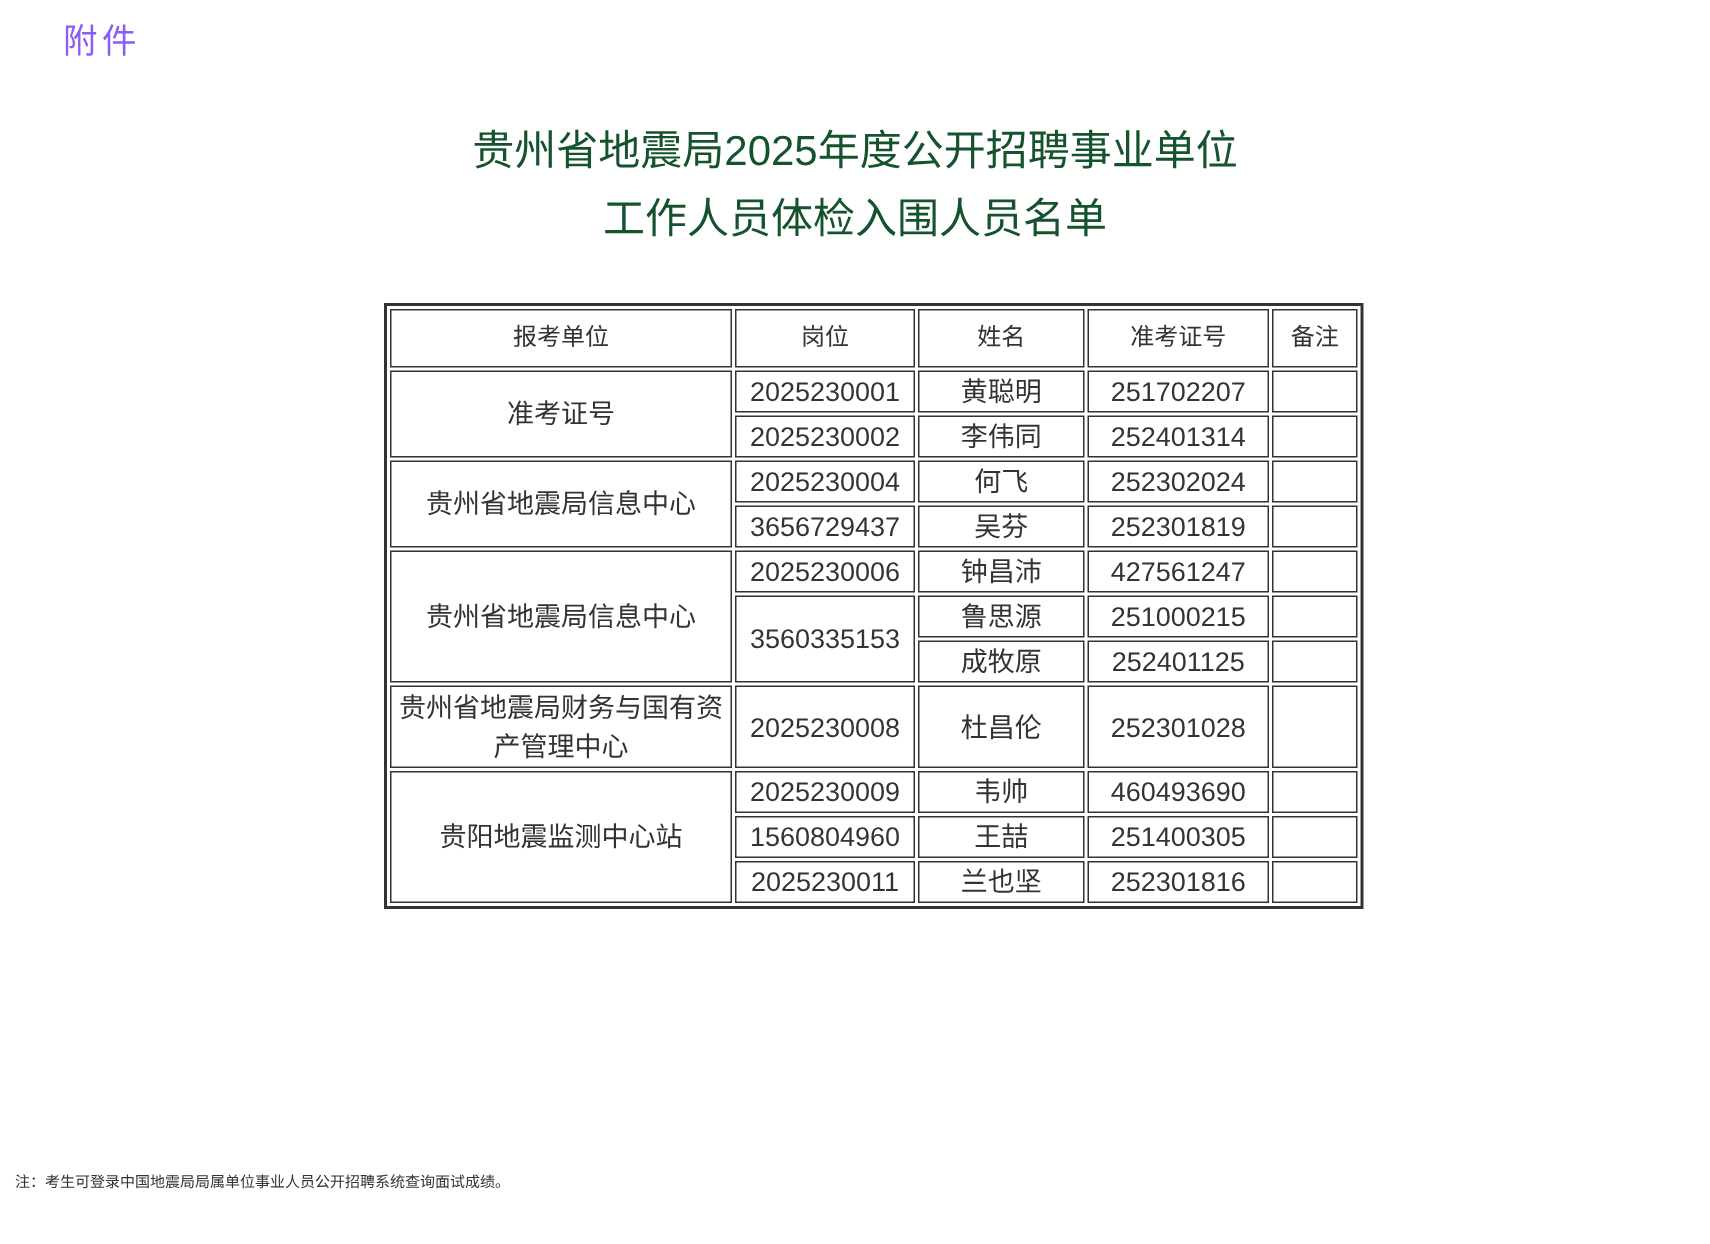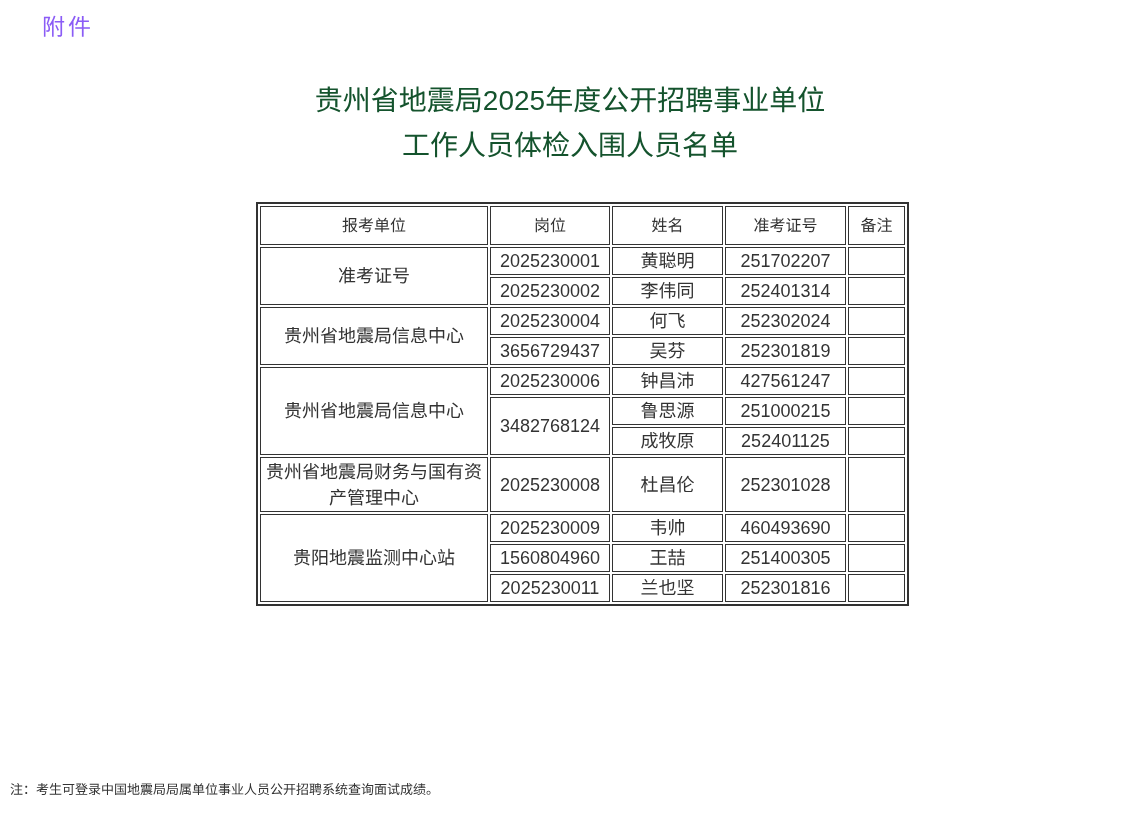--- a/index.html
+++ b/index.html
@@ -64,21 +64,21 @@
   tr.tall-row td { height: 55px; }
   col.c-unit   { width: 228px; }
   col.c-pos    { width: 120px; }
   col.c-name   { width: 111px; }
   col.c-ticket { width: 121px; }
   col.c-remark { width: 57px; }
   .footnote {
     position: absolute;
     left: 10px;
     top: 779px;
-    font-size: 13px;
+    font-size: 10px;
     color: #333333;
   }
 </style>
 </head>
 <body>
 
 <div class="attachment-label">附件</div>
 
 <div class="doc-title">
   <div>贵州省地震局2025年度公开招聘事业单位</div>
@@ -132,21 +132,21 @@
     </tr>
 
     <tr>
       <td rowspan="3">贵州省地震局信息中心</td>
       <td>2025230006</td>
       <td>钟昌沛</td>
       <td>427561247</td>
       <td></td>
     </tr>
     <tr>
-      <td rowspan="2">3482768124</td>
+      <td rowspan="2">3560335153</td>
       <td>鲁思源</td>
       <td>251000215</td>
       <td></td>
     </tr>
     <tr>
       <td>成牧原</td>
       <td>252401125</td>
       <td></td>
     </tr>
 

